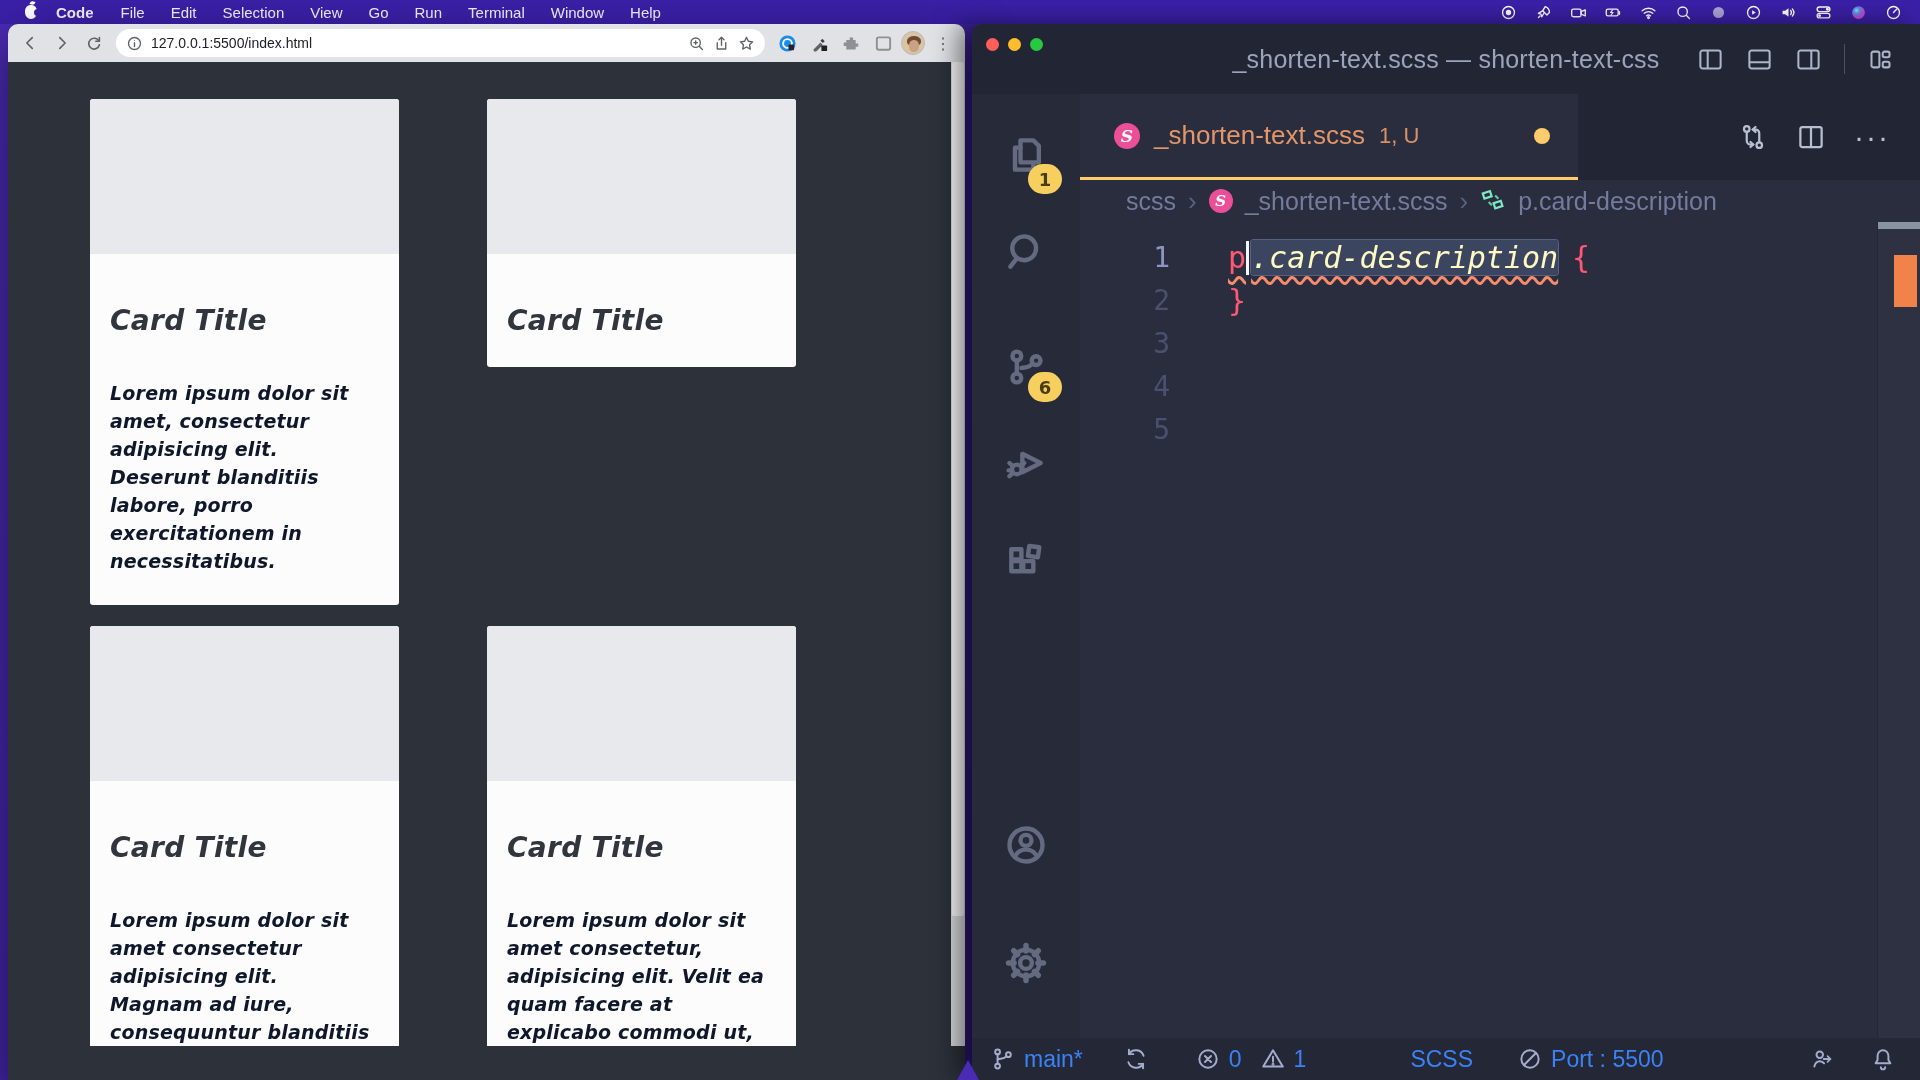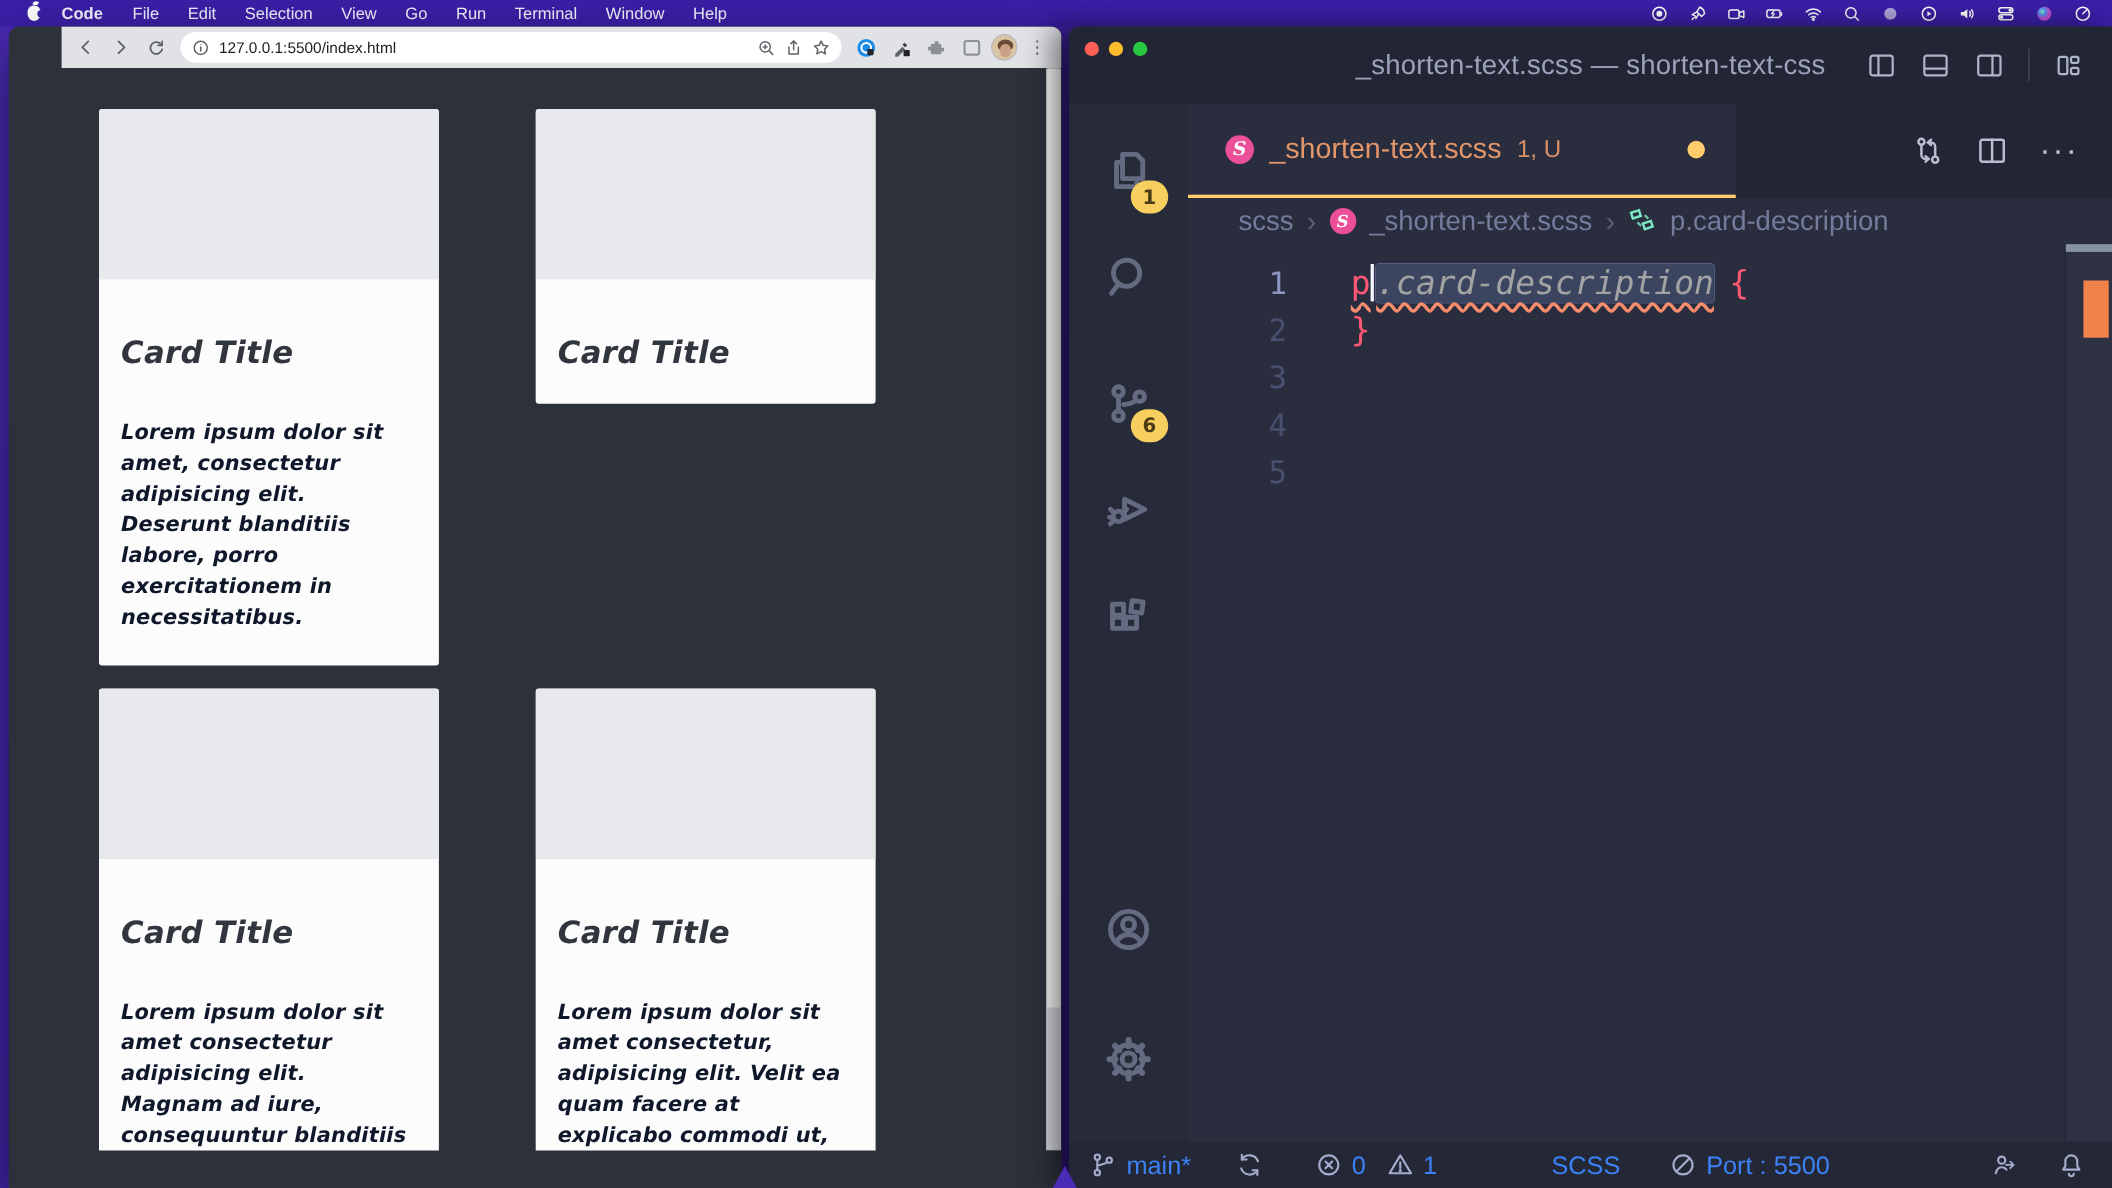--- a/index.html
+++ b/index.html
@@ -31,21 +31,21 @@
   .tabstrip{height:34px;background:#a7a9af;display:flex;align-items:flex-end;position:relative;}
   .lights{position:absolute;left:18px;top:11px;display:flex;gap:8px;}
   .light{width:12px;height:12px;border-radius:50%;background:#babcc0;border:0.5px solid #9fa1a6;}
   .tab{margin-left:84px;width:236px;height:28px;background:#dadce1;border-radius:9px 9px 0 0;
     display:flex;align-items:center;padding:0 10px;gap:8px;position:relative;}
   .tab-title{font-size:13px;color:#1d1f24;white-space:nowrap;overflow:hidden;flex:1;}
   .tab-close{font-size:14px;color:#3c4043;padding:0 2px;line-height:1;}
   .newtab{font-size:18px;color:#3c4043;margin-left:12px;margin-bottom:4px;}
   .strip-chevron{position:absolute;right:10px;top:12px;width:8px;height:8px;border-right:1.6px solid #54565b;
     border-bottom:1.6px solid #54565b;transform:rotate(45deg);}
-  .toolbar{height:38px;background:#e0e2e6;display:flex;align-items:center;padding:0 8px;gap:4px;margin-left:48px;}
+  .toolbar{height:38px;background:#e0e2e6;display:flex;align-items:center;padding:0 8px;gap:4px;}
   .navbtn{width:28px;height:28px;display:flex;align-items:center;justify-content:center;}
   .navbtn svg{width:18px;height:18px;stroke:#5f6368;fill:none;stroke-width:1.8;stroke-linecap:round;stroke-linejoin:round;}
   .urlpill{flex:1;height:28px;background:#ffffff;border-radius:14px;display:flex;align-items:center;
     padding:0 10px;margin:0 4px;gap:8px;}
   .urlpill .url{font-size:14px;color:#202124;flex:1;white-space:nowrap;overflow:hidden;}
   .pill-ic svg{width:17px;height:17px;stroke:#5f6368;fill:none;stroke-width:1.6;stroke-linecap:round;stroke-linejoin:round;}
   .ext{width:28px;height:28px;display:flex;align-items:center;justify-content:center;}
   .ext svg{width:19px;height:19px;}
   .avatar{width:24px;height:24px;border-radius:50%;background:#d9c4a3;position:relative;overflow:hidden;border:1px solid #b9b9bd;}
   .avatar::before{content:"";position:absolute;left:5px;top:4px;width:14px;height:10px;background:#6d4a33;border-radius:50% 50% 40% 40%;}
@@ -111,21 +111,21 @@
   .bc-sass{width:24px;height:24px;border-radius:50%;background:#ea4f97;color:#fff;display:flex;align-items:center;
     justify-content:center;font-size:15px;font-weight:bold;font-family:"DejaVu Serif", serif;font-style:italic;flex:none;}
   .bc-sym svg{width:26px;height:26px;stroke:#7de8c3;fill:none;stroke-width:2;}
 
   .code-area{flex:1;position:relative;font-family:"DejaVu Sans Mono", monospace;font-size:30px;padding-top:14px;}
   .code-line{height:43px;display:flex;align-items:center;}
   .gutter{width:90px;text-align:right;color:#4a5170;font-size:28px;flex:none;}
   .line-content{margin-left:58px;white-space:pre;}
   .ln-active{color:#8d96c2;}
   .tok-pink{color:#ff5874;}
-  .tok-green{color:#a3a3a3;font-style:italic;}
+  .tok-green{color:#fef9c3;font-style:italic;}
   .occ{background:#3c4560;box-shadow:0 0 0 1px #596083;border-radius:3px;}
   .wavy{text-decoration-line:underline;text-decoration-style:wavy;text-decoration-color:#f78c6c;
     text-decoration-thickness:2.5px;text-underline-offset:8px;}
   .cursor{display:inline-block;width:3px;height:34px;background:#f4f6ff;vertical-align:-7px;margin:0 2px 0 0;}
   .brace{color:#ff5874;}
   .brace.open{margin-left:14px;}
 
   .overview{position:absolute;right:0;top:0;width:43px;height:100%;background:#2d3142;border-left:1px solid #232737;}
   .ov-slider{position:absolute;left:0;top:0;width:100%;height:7px;background:#9aa3b2;opacity:.85;}
   .ov-error{position:absolute;left:16px;top:33px;width:23px;height:52px;background:#f0824a;}

